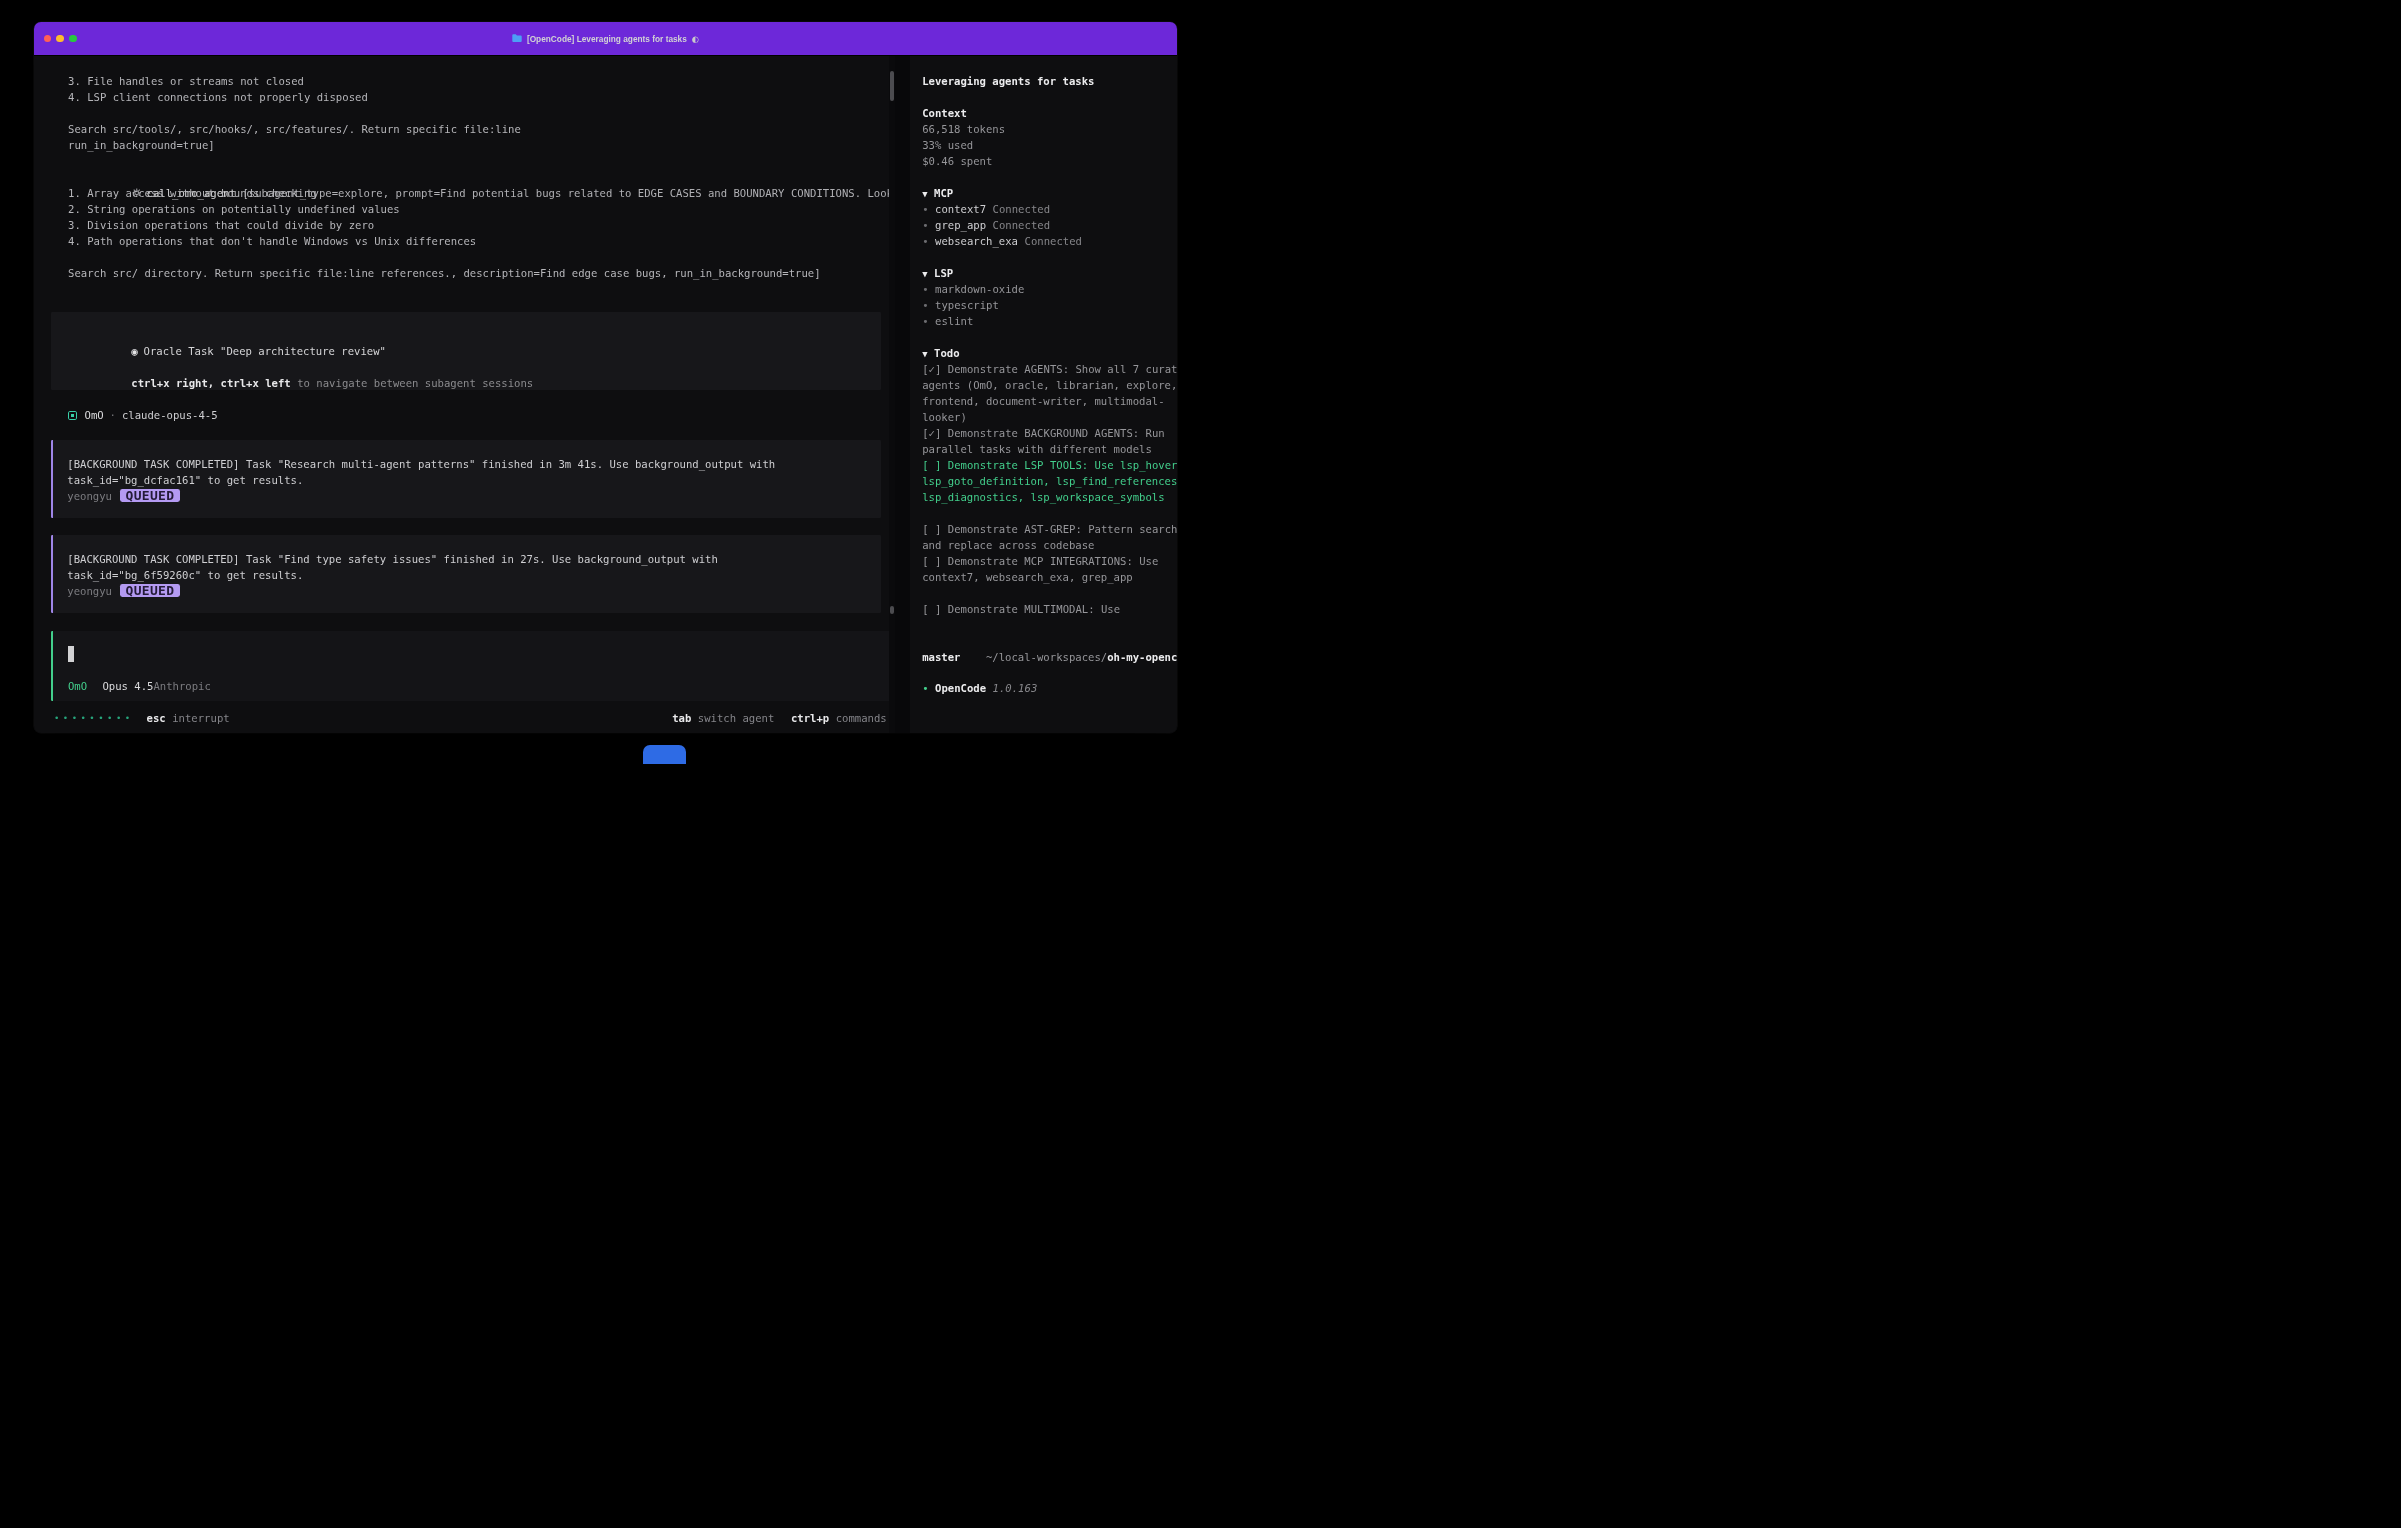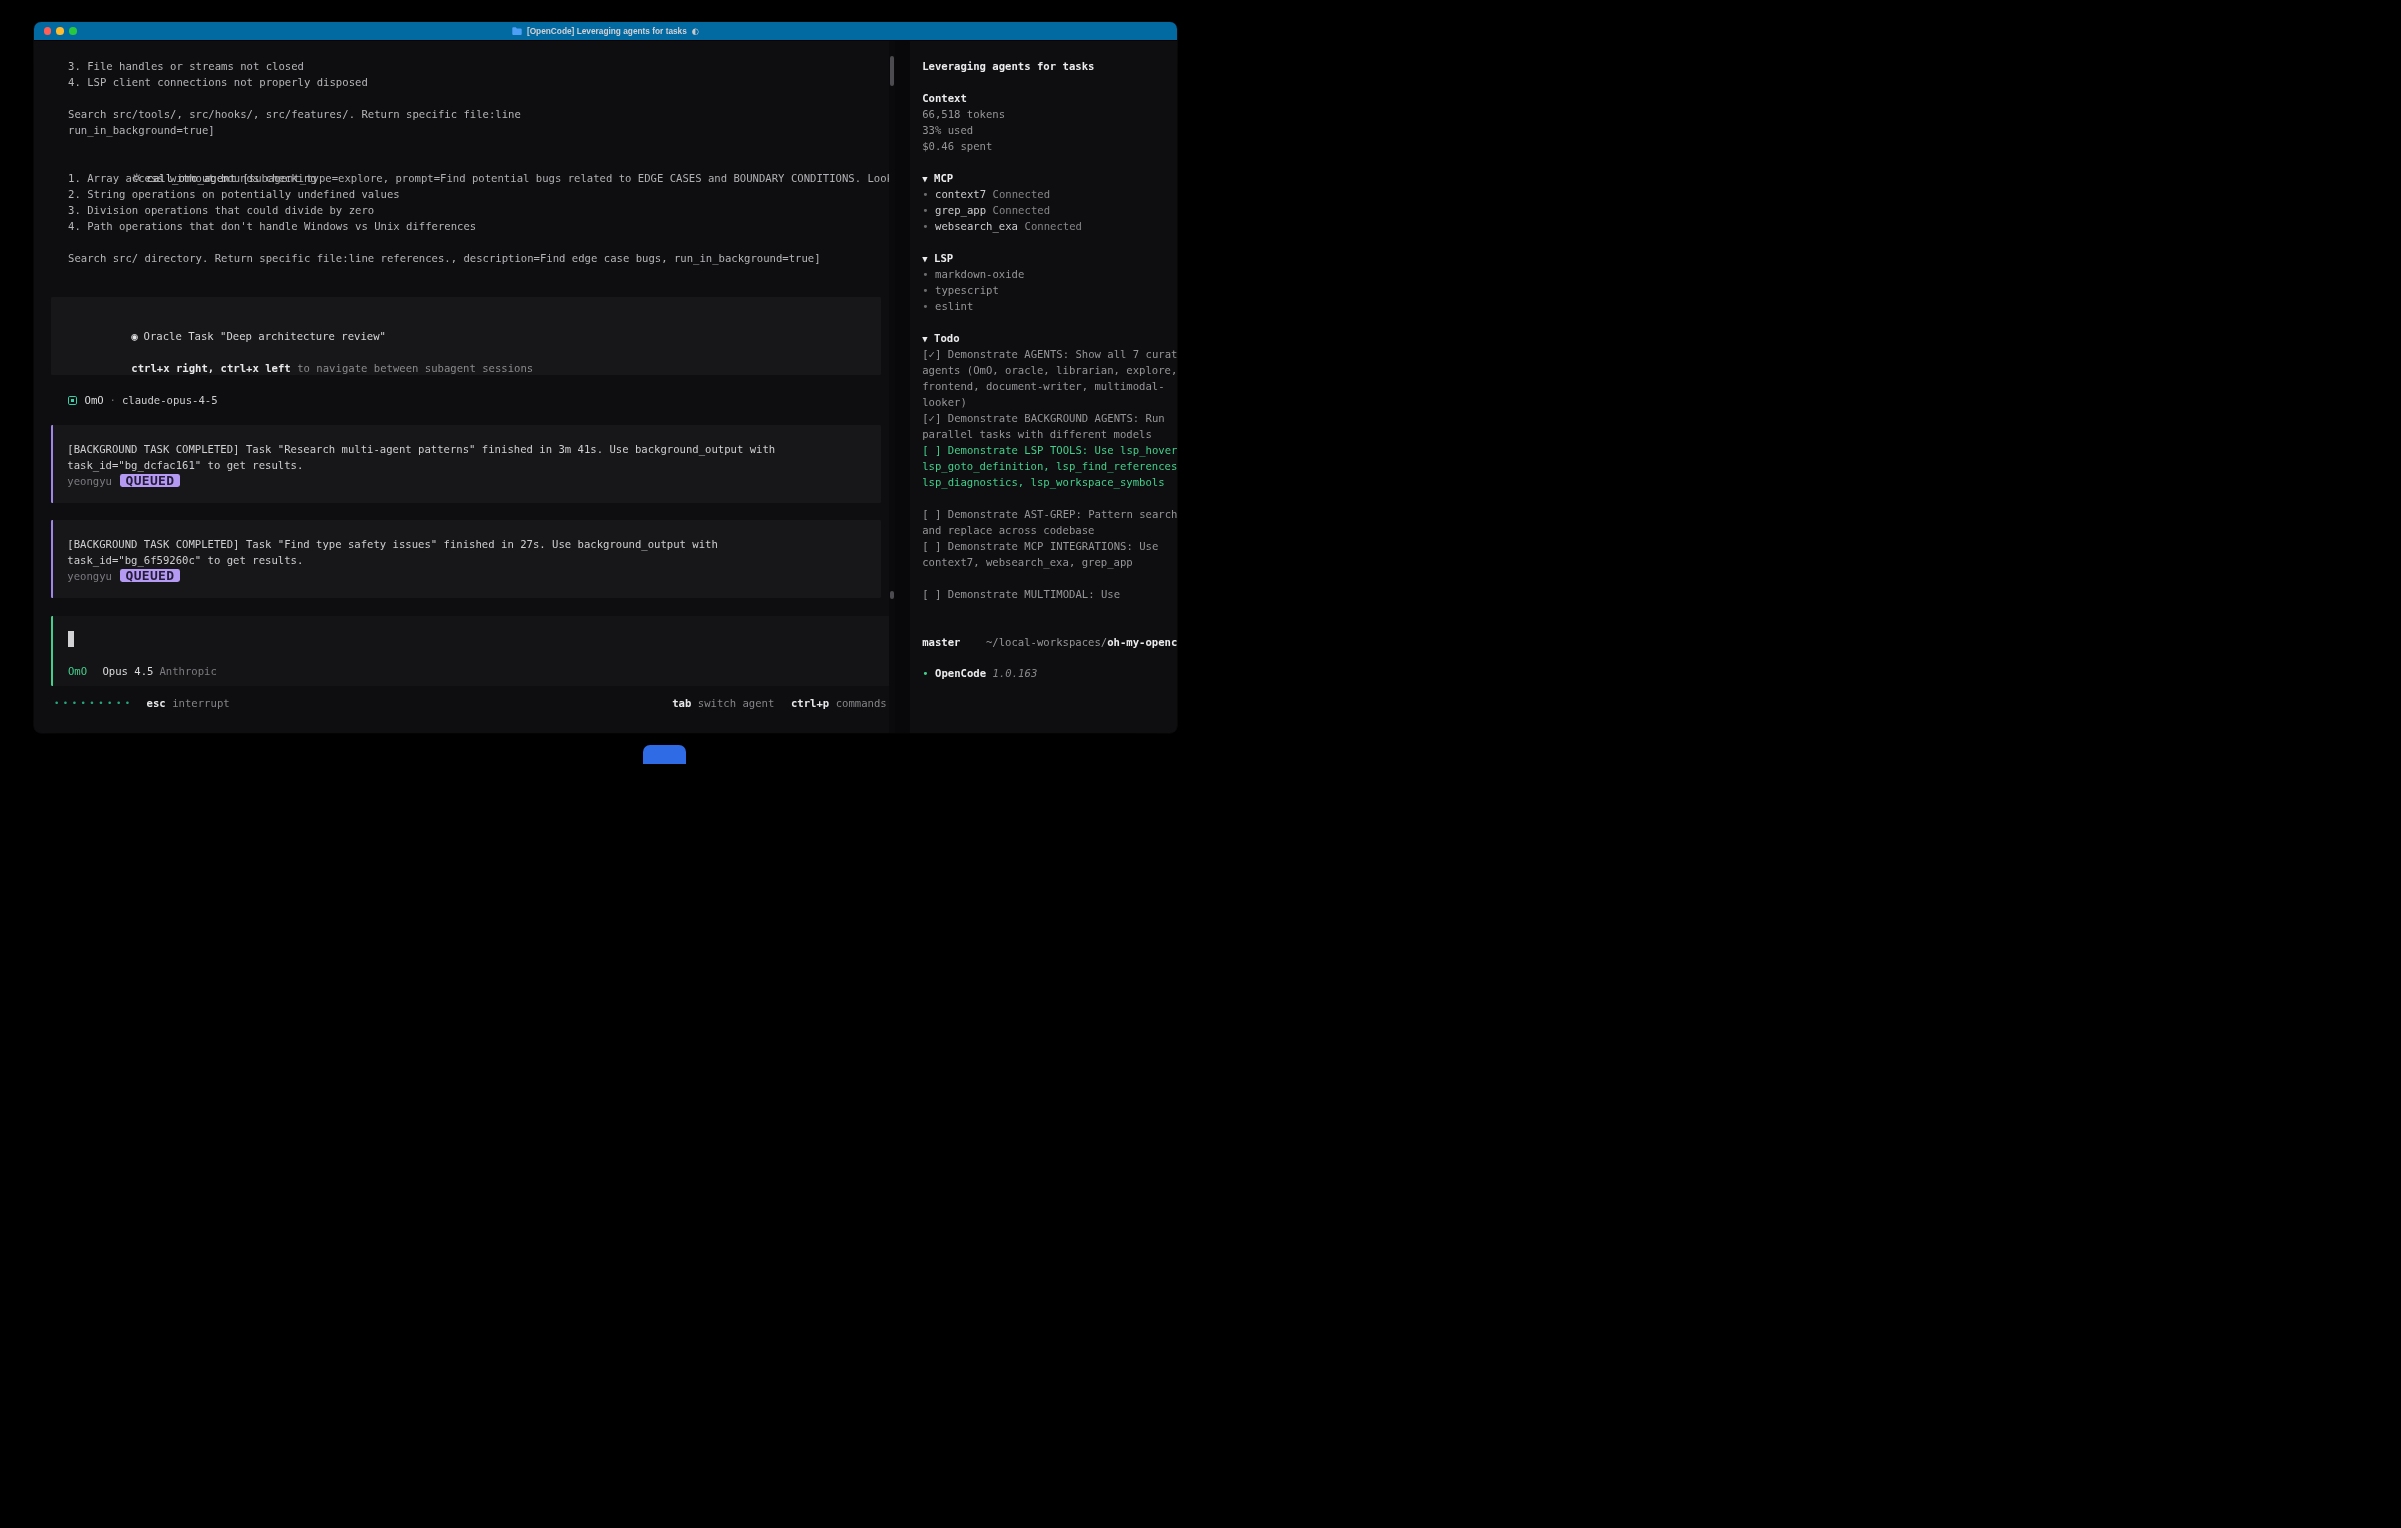--- a/index.html
+++ b/index.html
@@ -10,21 +10,21 @@
   }
 
   
   .window {
     position:absolute; left:34px; top:22px; width:1143px; height:711px;
     background:#08080a; border-radius:7px; overflow:hidden;
     box-shadow:0 14.8px 41px rgba(0,0,0,.85), 0 0 0 0.6px rgba(255,255,255,.09);
     display:flex; flex-direction:column;
   }
   .titlebar {
-    height:19px; flex:0 0 auto; background:#0369a1; border-bottom:0.6px solid #000;
+    height:34px; flex:0 0 auto; background:#6d28d9; border-bottom:0.6px solid #000;
     display:flex; align-items:center; justify-content:center; position:relative;
   }
   .traffic { position:absolute; left:9.5px; top:0; bottom:0; display:flex; align-items:center; gap:5.3px; }
   .tl { width:7.7px; height:7.7px; border-radius:50%; }
   .tl.red{background:#ff5f57}.tl.yellow{background:#febc2e}.tl.grn{background:#28c840}
   .titletext {
     display:flex; align-items:center; gap:4.7px;
     font-family:"Liberation Sans", sans-serif; font-size:8.3px; font-weight:700; color:#d2d2d4;
   }
   .titletext .moon { color:#c9c9cb; font-family:"DejaVu Sans", sans-serif; font-weight:400; }
@@ -74,21 +74,21 @@
 
   .input-box {
     margin:17.7px 0 0 16.5px; width:844px; height:70px;
     background:#141417; border-left:2.4px solid #43cf8c; border-radius:1.2px;
     padding:15.4px 0 0 15.4px;
   }
   .cursor-block { width:6.5px; height:15.4px; background:#d2d2d4; }
   .prompt-meta { margin-top:16px; height:16px; display:flex; align-items:center; }
   .prompt-agent { color:#43cf8c; }
   .prompt-model { color:#dcdcde; margin-left:15.4px; }
-  .prompt-provider { color:#7c7c80; margin-left:6px; }
+  .prompt-provider { color:#7c7c80; margin-left:0; }
 
   .statusbar { margin:8.9px 8.3px 0 20px; height:16px; display:flex; align-items:center; }
   .status-dots { color:#27a57c; font-size:8.9px; letter-spacing:3.5px; }
   .key { color:#e8e8ea; font-weight:700; }
   .action { color:#85858a; margin-left:6.5px; }
   .esc-key { margin-left:13px; }
   .cmd-key { margin-left:16.5px; }
   .status-spacer { flex:1; }
 
   .notification {

